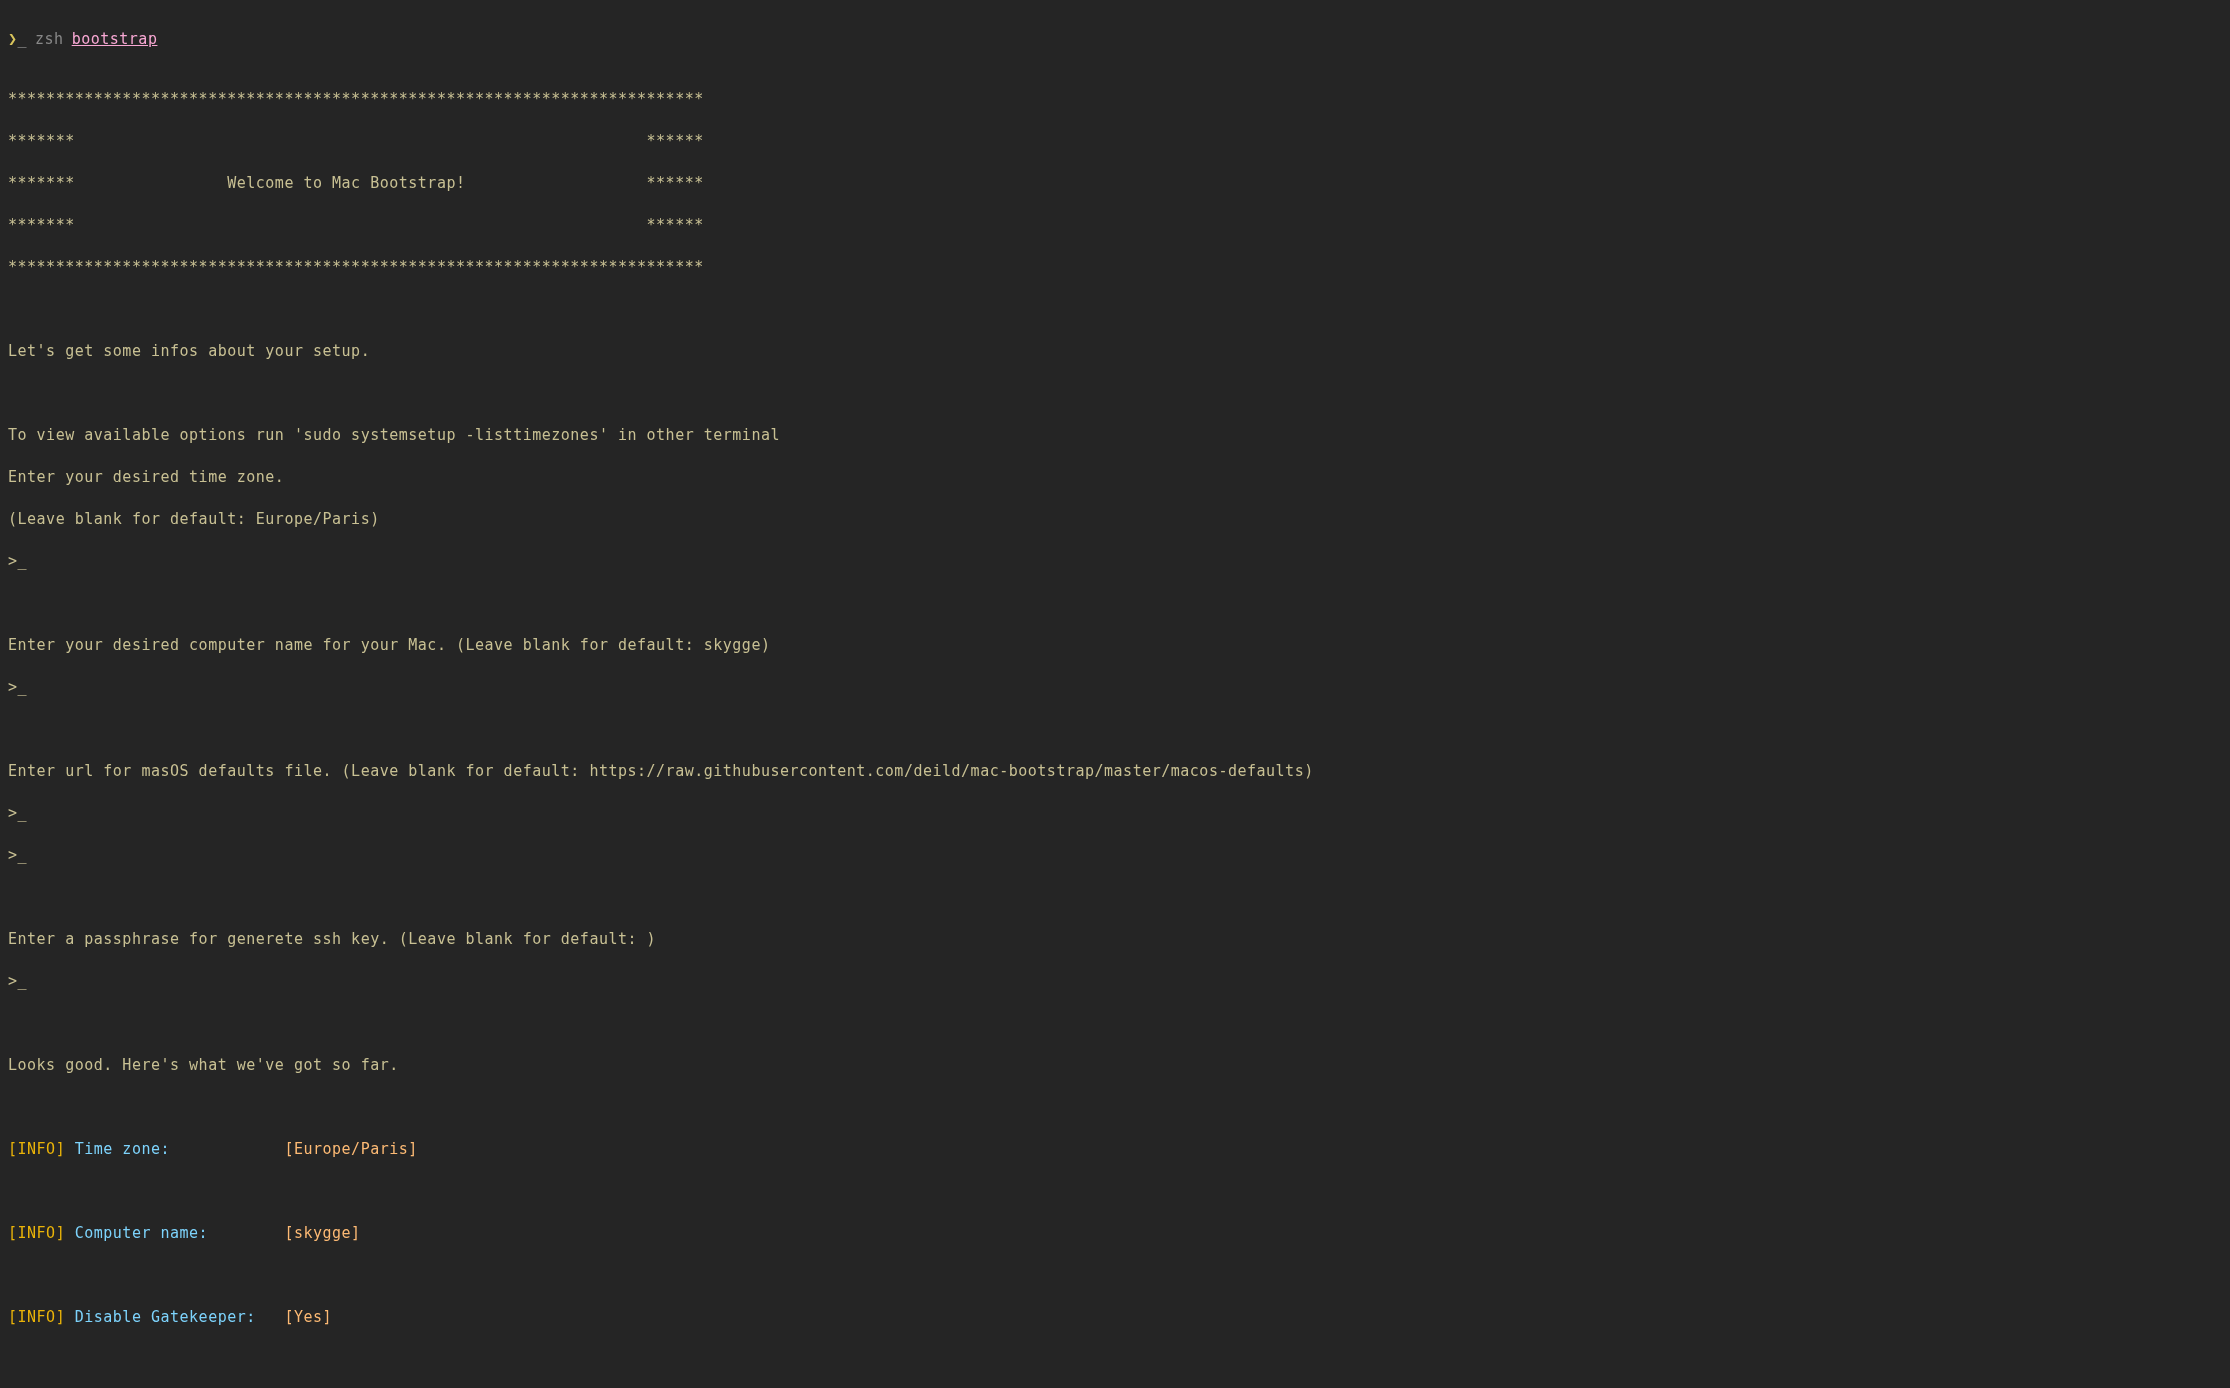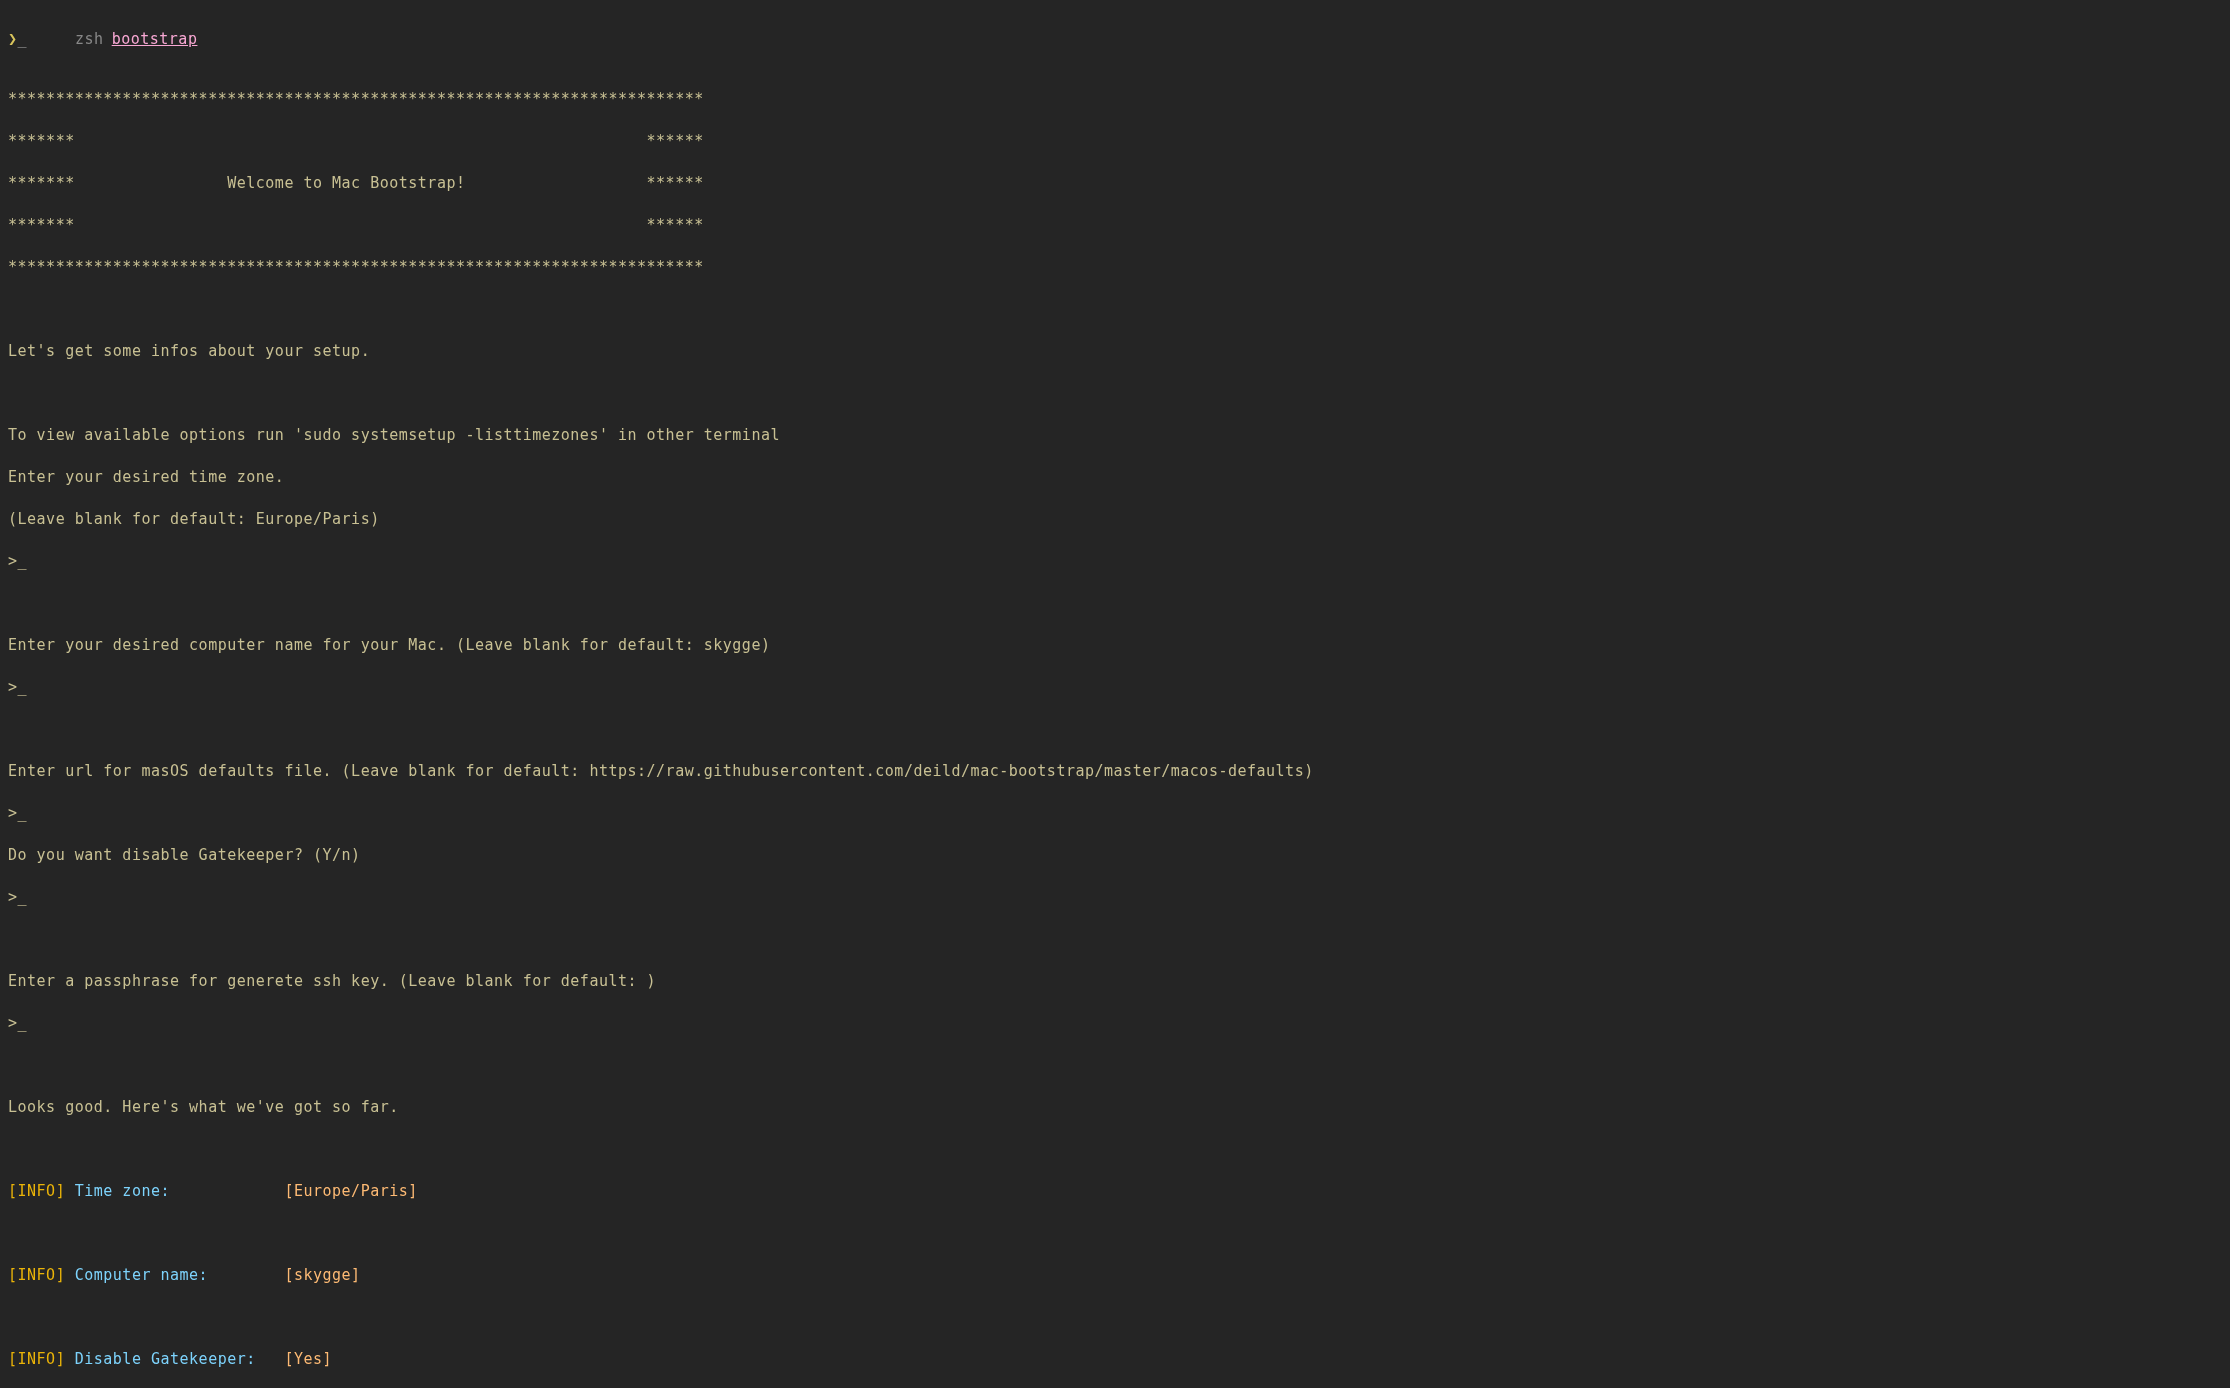--- a/index.html
+++ b/index.html
@@ -28,21 +28,20 @@
       color: #d8c45c;
       font-weight: bold;
     }
     .prompt-underscore {
       color: #939393;
       margin-right: 8px;
     }
     .shell-name {
       color: #888888;
       margin-right: 8px;
-      margin-left: 40px;
     }
     .command {
       color: #f9a8d4;
       text-decoration: underline;
     }
     .banner-line {
       color: #c8c093;
     }
     .info-tag {
       color: #eab308;
@@ -73,21 +72,20 @@
 <div>To view available options run 'sudo systemsetup -listtimezones' in other terminal</div>
 <div>Enter your desired time zone.</div>
 <div>(Leave blank for default: Europe/Paris)</div>
 <div>&gt;_</div>
 <div class="blank-line"></div>
 <div>Enter your desired computer name for your Mac. (Leave blank for default: skygge)</div>
 <div>&gt;_</div>
 <div class="blank-line"></div>
 <div>Enter url for masOS defaults file. (Leave blank for default: https://raw.githubusercontent.com/deild/mac-bootstrap/master/macos-defaults)</div>
 <div>&gt;_</div>
-<div>Do you want disable Gatekeeper? (Y/n)</div>
 <div>&gt;_</div>
 <div class="blank-line"></div>
 <div>Enter a passphrase for generete ssh key. (Leave blank for default: )</div>
 <div>&gt;_</div>
 <div class="blank-line"></div>
 <div>Looks good. Here's what we've got so far.</div>
 <div class="blank-line"></div>
 <div><span class="info-tag">[INFO]</span> <span class="info-label">Time zone:          </span>  <span class="info-value">[Europe/Paris]</span></div>
 <div class="blank-line"></div>
 <div><span class="info-tag">[INFO]</span> <span class="info-label">Computer name:      </span>  <span class="info-value">[skygge]</span></div>

